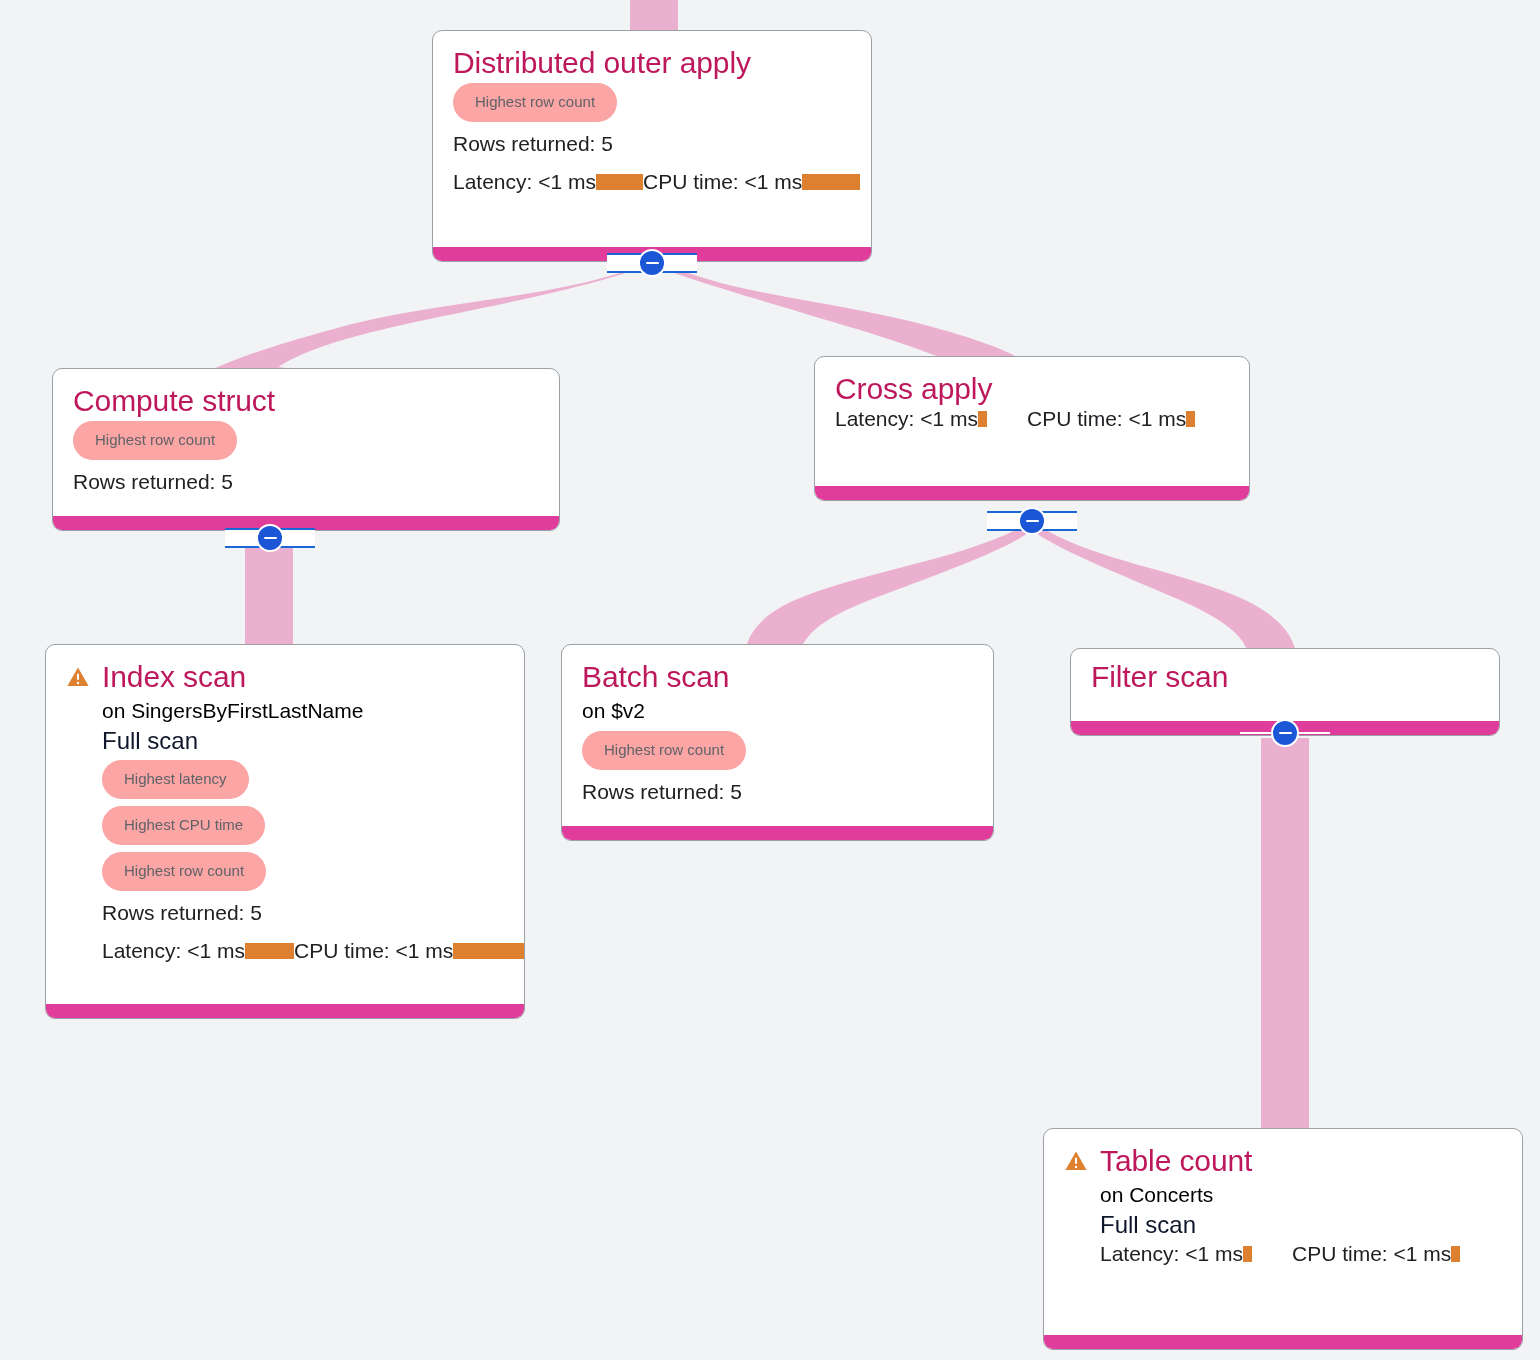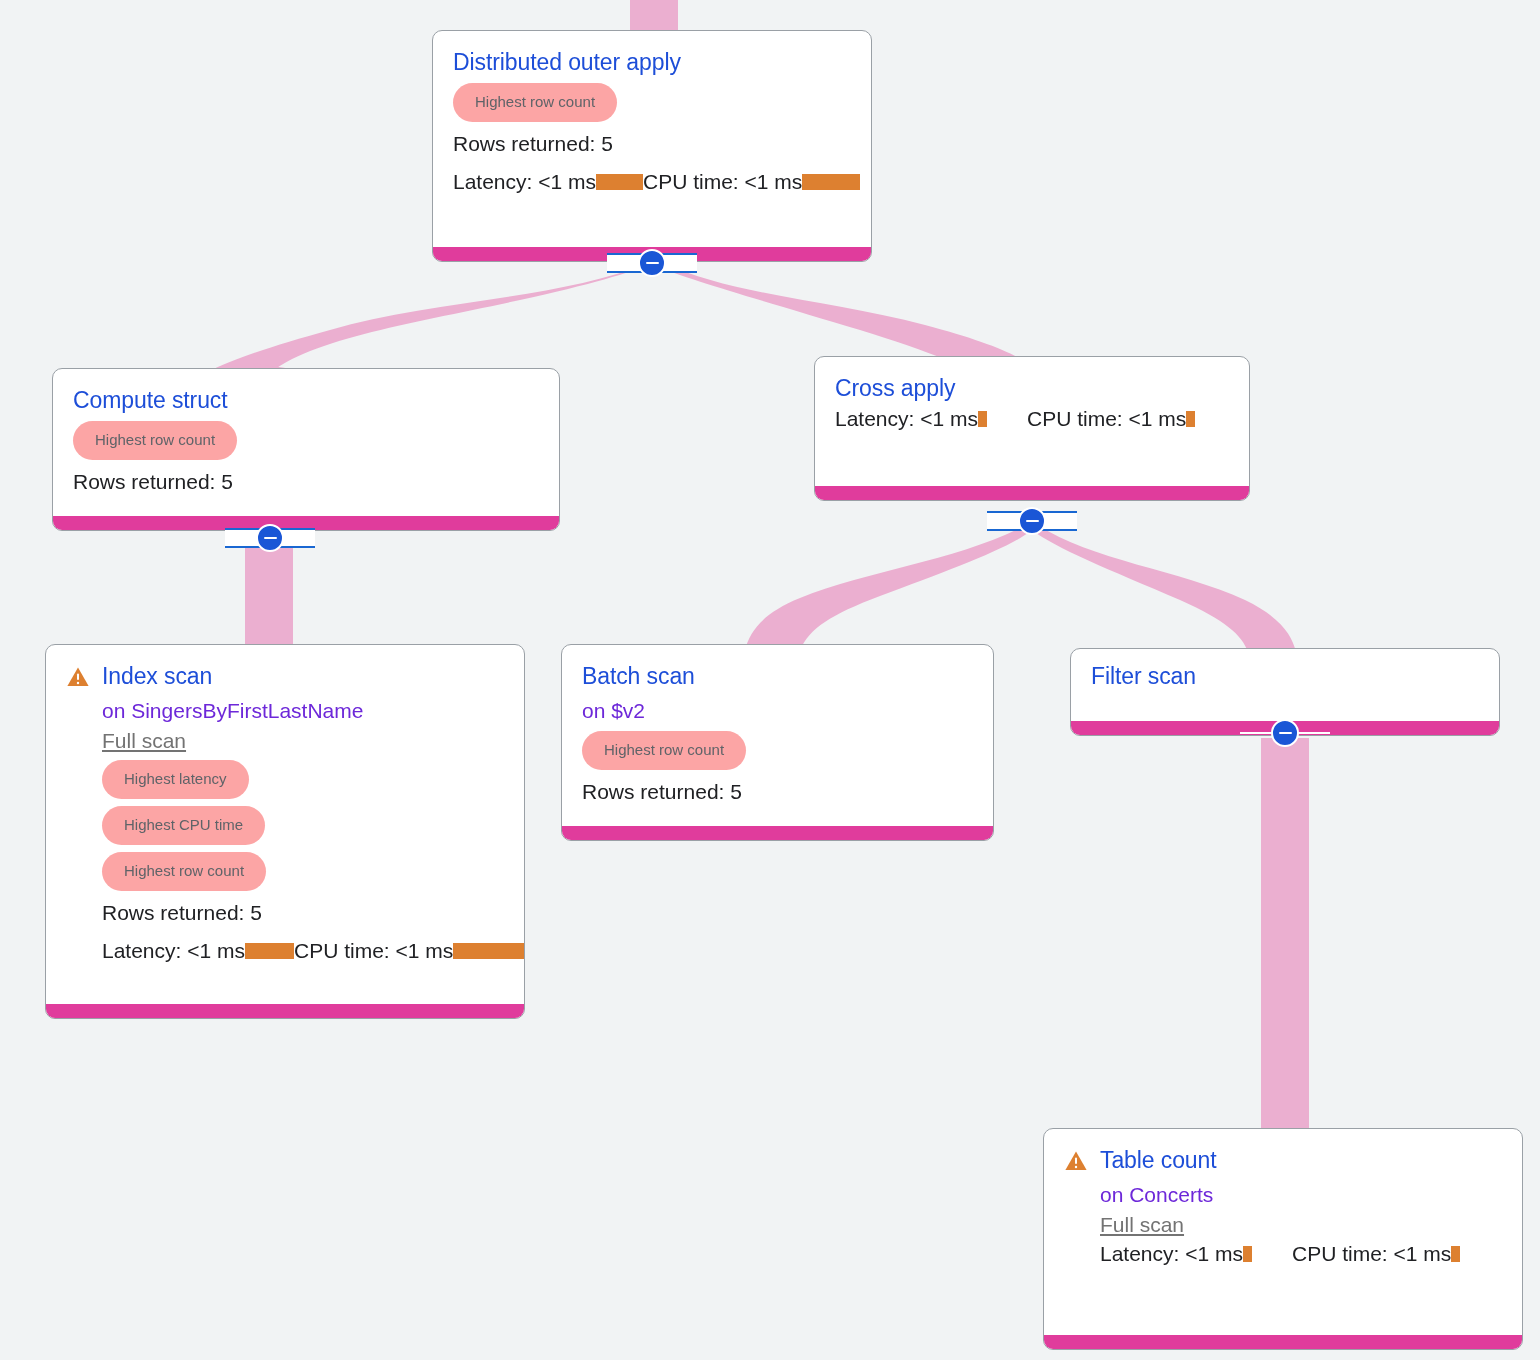--- a/index.html
+++ b/index.html
@@ -48,43 +48,42 @@
     gap: 12px;
   }
   .warn-icon {
     flex: 0 0 auto;
     width: 24px;
     height: 24px;
     margin-top: 4px;
     display: block;
   }
   .node-title {
-    font-size: 23px;
+    font-size: 30px;
     line-height: 31px;
-    color: #1d4ed8;
+    color: #be185d;
     font-weight: 400;
     letter-spacing: -0.1px;
   }
   .node-indent {
     padding-left: 0;
   }
   .node-indent.has-warn {
     padding-left: 36px;
   }
   .node-subtitle {
     font-size: 21px;
     line-height: 30px;
-    color: #6d28d9;
+    color: #000000;
     margin-top: 4px;
   }
   .node-scantype {
-    font-size: 21px;
+    font-size: 24px;
     line-height: 29px;
-    color: #737373;
-    text-decoration: underline;
+    color: #0f172a;
   }
   .badge-list {
     margin-top: 5px;
     display: flex;
     flex-direction: column;
     align-items: flex-start;
     gap: 7px;
   }
   .badge {
     background: #fca5a5;

